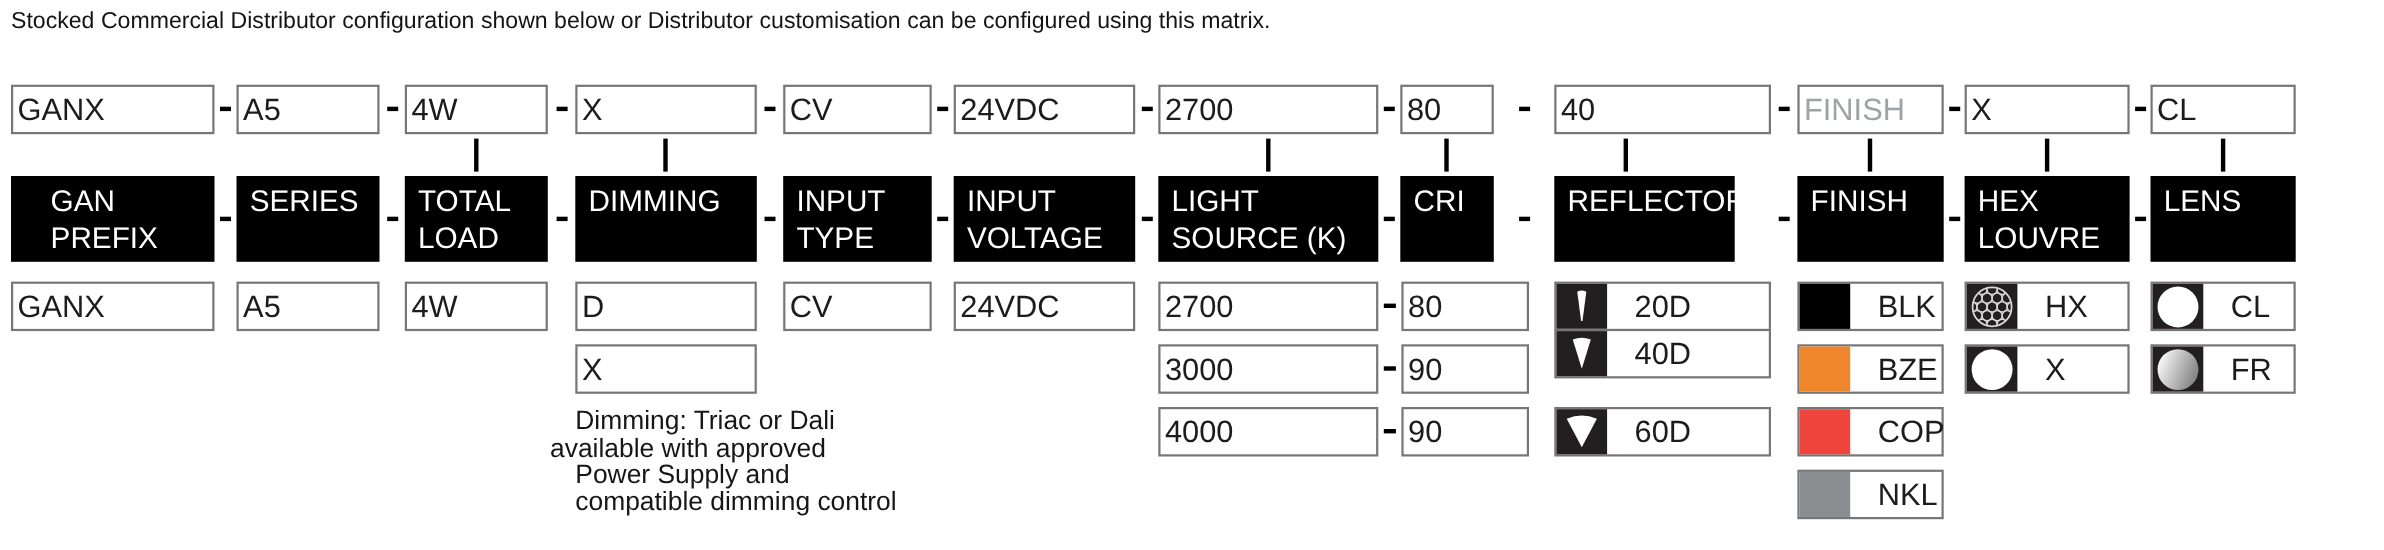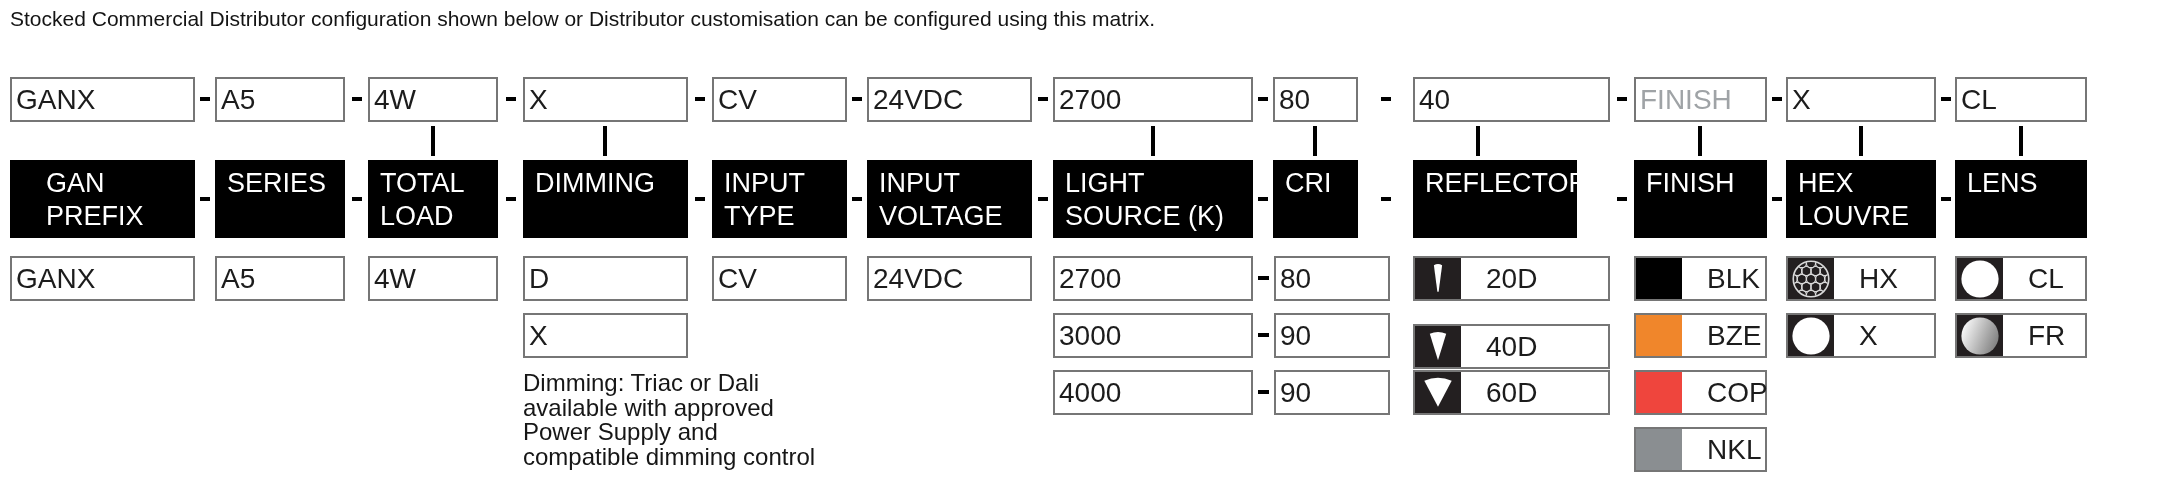--- a/index.html
+++ b/index.html
@@ -48,21 +48,21 @@
     <div class="dash" style="left: 352px; top: 97px; width: 10px;"></div>
     <div class="dash" style="left: 352px; top: 197px; width: 10px;"></div>
     <div class="box" style="left: 523px; top: 77px; width: 165px; height: 45px;">X</div>
     <div class="tick" style="left: 603px; top: 126px; height: 30px;"></div>
     <div class="hdr" style="left: 523px; top: 160px; width: 165px; height: 78px;">
       <span>DIMMING</span>
     </div>
     <div class="box" style="left: 523px; top: 256px; width: 165px; height: 45px;">D</div>
     <div class="box" style="left: 523px; top: 313px; width: 165px; height: 45px;">X</div>
     <div class="note" style="left: 523px; top: 371px;">Dimming: Triac or Dali</div>
-    <div class="note" style="left: 523px; top: 395.6px; text-align: right;">available with approved</div>
+    <div class="note" style="left: 500px; top: 395.6px; text-align: right;">available with approved</div>
     <div class="note" style="left: 523px; top: 420.2px;">Power Supply and</div>
     <div class="note" style="left: 523px; top: 444.8px;">compatible dimming control</div>
     <div class="dash" style="left: 506px; top: 97px; width: 10px;"></div>
     <div class="dash" style="left: 506px; top: 197px; width: 10px;"></div>
     <div class="box" style="left: 712px; top: 77px; width: 135px; height: 45px;">CV</div>
     <div class="hdr" style="left: 712px; top: 160px; width: 135px; height: 78px;">
       <span>INPUT</span>
       <span>TYPE</span>
     </div>
     <div class="box" style="left: 712px; top: 256px; width: 135px; height: 45px;">CV</div>
@@ -106,21 +106,21 @@
       <span>REFLECTOR</span>
     </div>
     <div class="optc" style="left: 1413px; top: 256px; width: 197px; height: 45px;">
       <div class="tile">
         <svg width="42" height="41" viewBox="0 0 46 44">
           <path d="M18.5 7.5 Q23 4.8 27.5 7.5 L23.7 36.5 L22.3 36.5 Z" fill="#ffffff"></path>
         </svg>
       </div>
       <div class="optlabel">20D</div>
     </div>
-    <div class="optc" style="left: 1413px; top: 324px; width: 197px; height: 45px;">
+    <div class="optc" style="left: 1413px; top: 299px; width: 197px; height: 45px;">
       <div class="tile">
         <svg width="42" height="41" viewBox="0 0 46 44">
           <path d="M14 8 Q23 4.2 32 8 L23 37 Z" fill="#ffffff"></path>
         </svg>
       </div>
       <div class="optlabel">40D</div>
     </div>
     <div class="optc" style="left: 1413px; top: 370px; width: 197px; height: 45px;">
       <div class="tile">
         <svg width="42" height="41" viewBox="0 0 46 44">

